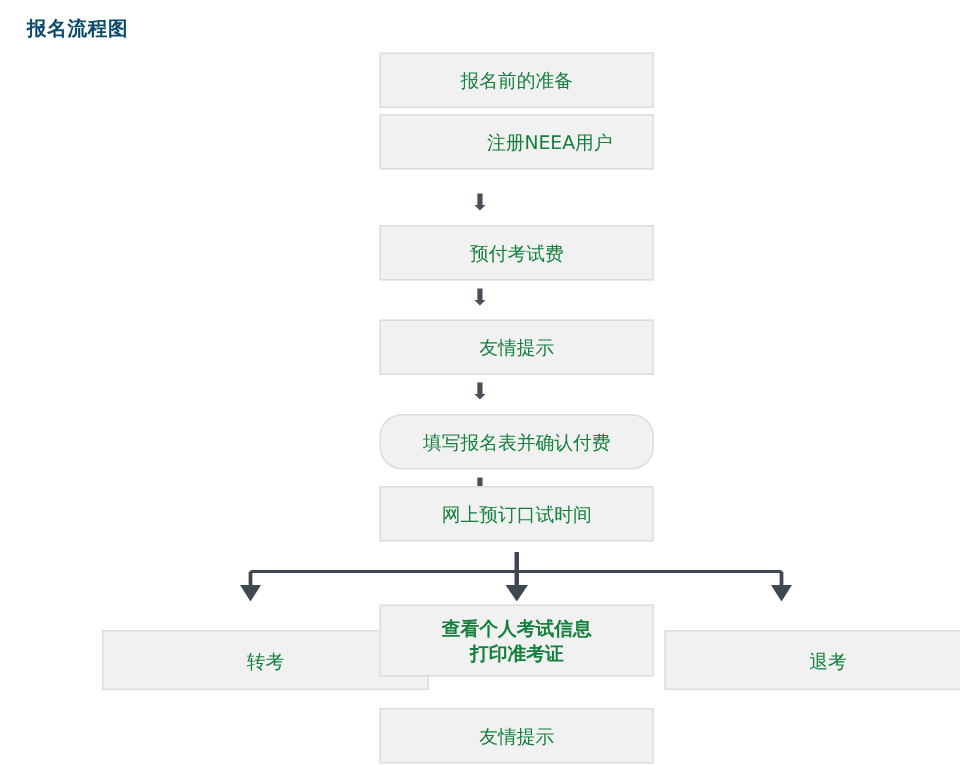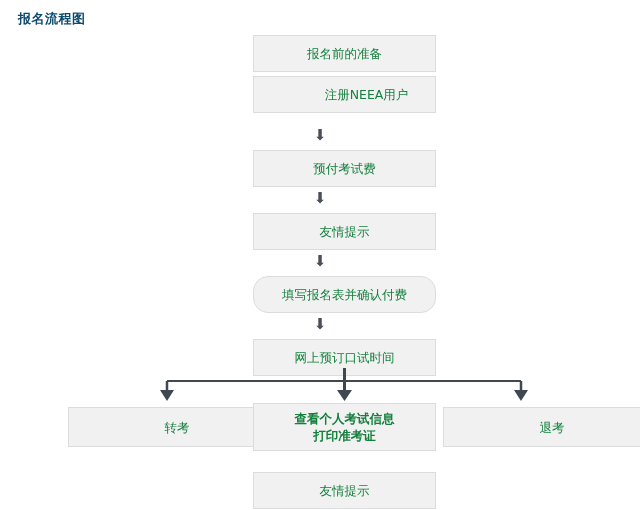--- a/index.html
+++ b/index.html
@@ -57,27 +57,27 @@
 
   .box-h1 { height: 37px; }
   .box-h2 { height: 48px; }
 
   
   .b-prep     { top: 35px; }
   .b-register { top: 76px; padding-left: 44px; }
   .b-prepay   { top: 150px; }
   .b-seat     { top: 213px; }
   .b-form     { top: 276px; border-radius: 15px; }
-  .b-oral     { top: 339px; }
+  .b-oral     { top: 324px; }
   .b-info     { top: 403px; font-weight: bold; }
   .b-tips     { top: 472px; }
 
   .flow-box.side-col {
     width: 218px;
-    top: 407px;
+    top: 420px;
     height: 40px;
   }
   .b-transfer { left: 68px; }
   .b-withdraw { left: 443px; }
 
   
   .arrow-down {
     position: absolute;
     left: 0;
     width: 640px;

